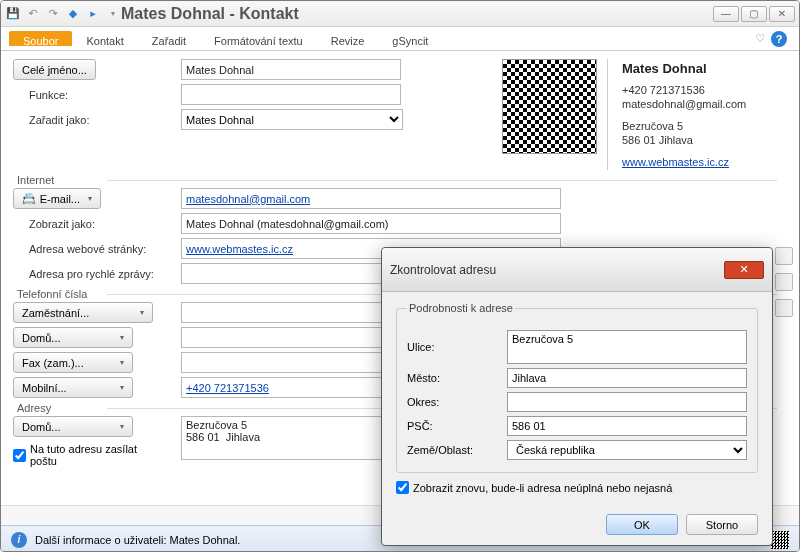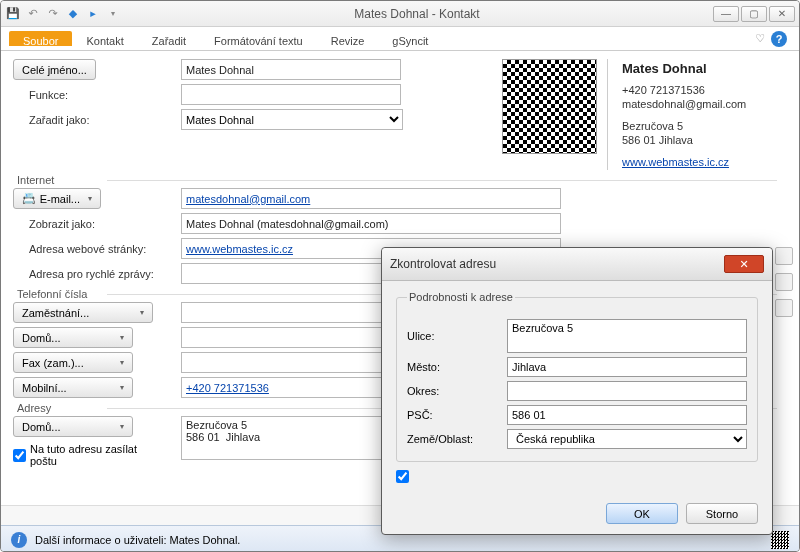--- a/index.html
+++ b/index.html
@@ -1,21 +1,21 @@
 <!DOCTYPE html>
 <html><head>
 <meta charset="utf-8">
 <style>
   * { box-sizing: border-box; font-family: "Segoe UI", Tahoma, sans-serif; font-size: 11px; }
   body { margin: 0; background: #fff; }
   .window { width: 800px; height: 552px; border: 1px solid #7a7a7a; position: relative; background: #fff; border-radius: 4px; overflow: hidden; }
   .titlebar { height: 26px; background: linear-gradient(#f8f8f8,#ececec); display: flex; align-items: center; padding: 0 4px; border-bottom: 1px solid #d0d0d0; }
   .qat { display: flex; gap: 4px; align-items: center; }
   .qat .ic { width: 16px; height: 16px; display:inline-flex; align-items:center; justify-content:center; }
-  .title { flex: 1; text-align: center; color: #555; font-size: 12px; }
+  .title { flex: 1; text-align: left; color: #555; font-size: 16px; font-weight: bold; }
   .winbtns { display: flex; gap: 2px; }
   .winbtn { width: 26px; height: 16px; border: 1px solid #b0b0b0; border-radius: 2px; background: linear-gradient(#fefefe,#e8e8e8); display:flex; align-items:center; justify-content:center; color:#666; font-size:10px; }
   .ribbon-tabs { height: 24px; display: flex; align-items: stretch; padding: 4px 8px; border-bottom: 1px solid #ccc; background:#fff; }
   .rtab { padding: 4px 14px 0; color: #444; cursor: default; }
   .rtab.active { background: #f39c12; color: #fff; border-radius: 2px 2px 0 0; font-weight:500;}
   .ribbon-tabs .spacer { flex:1; }
   .ribbon-tabs .help { display:flex; gap:6px; align-items:center; padding-right:4px;}
   .help-ic { width:16px; height:16px; border-radius:50%; background:#2a7fd4; color:#fff; display:flex; align-items:center; justify-content:center; font-weight:bold;}
   .body { position:relative; height: calc(552px - 26px - 24px); }
   .form-area { padding: 8px 12px; }
@@ -35,21 +35,21 @@
   .card div{ margin:2px 0; color:#333;}
   .card .link { color:#0645ad; text-decoration:underline;}
   .chk { display:inline-flex; align-items:center; gap:4px;}
   .chk input{ margin:0;}
   .statusbar { position:absolute; bottom:0; left:0; right:0; height:28px; background:linear-gradient(#eef3fa,#dce6f4); border-top:1px solid #b8c8dc; display:flex; align-items:center; padding:0 10px; gap:8px;}
   .info-ic { width:16px; height:16px; border-radius:50%; background:#3a7fd4; color:#fff; display:flex; align-items:center; justify-content:center; font-style:italic; font-weight:bold; font-size:10px;}
   .note-bar { position:absolute; bottom:28px; left:0; right:0; height:20px; border-top:1px solid #ddd; display:flex; align-items:center; justify-content:center; color:#666; background:#f7f7f7;}
   .mini-qr { width:18px; height:18px; background: repeating-conic-gradient(#000 0 25%, #fff 0 50%) 0 0/3px 3px; margin-left:auto;}
   
   .modal { position:absolute; left:380px; top:196px; width:392px; border:1px solid #5a5a5a; border-radius:4px; box-shadow:0 4px 20px rgba(0,0,0,0.35); background:#f0f0f0; z-index:20;}
-  .modal-title { height:33px; background:linear-gradient(#f9f9f9,#dedede); border-bottom:1px solid #bbb; display:flex; align-items:center; padding:0 8px; border-radius:4px 4px 0 0;}
+  .modal-title { height:44px; background:linear-gradient(#f9f9f9,#dedede); border-bottom:1px solid #bbb; display:flex; align-items:center; padding:0 8px; border-radius:4px 4px 0 0;}
   .modal-title span{ flex:1; color:#333; font-size:12px;}
   .close-x { width:40px; height:18px; background:#d04528; border:1px solid #a02e18; border-radius:2px; color:#fff; display:flex; align-items:center; justify-content:center;}
   .modal-body { padding:10px 14px 12px;}
   .modal-body legend { color:#444; margin-bottom:6px; }
   .mrow{ display:flex; align-items:center; gap:10px; margin:4px 0;}
   .mrow label{ width:90px;}
   .mrow input, .mrow textarea, .mrow select { flex:1; border:1px solid #999; background:#fff; padding:2px 4px; height:20px;}
   .mrow textarea { height: 34px; resize:none;}
   .modal-actions { display:flex; justify-content:flex-end; gap:8px; padding:6px 14px 10px;}
   .modal-actions .btn { width:72px; justify-content:center;}
@@ -222,20 +222,21 @@
               <label>PSČ:</label>
               <input value="586 01" style="">
             </div>
           <div class="mrow">
               <label>Země/Oblast:</label>
               <select><option>Česká republika</option></select>
             </div>
         </fieldset>
         <label class="chk" style="margin-top:8px">
           <input type="checkbox" checked="" style="">
+          <span>Zobrazit znovu, bude-li adresa neúplná nebo nejasná</span>
         </label>
       </div>
       <div class="modal-actions">
         <button class="btn ok">OK</button>
         <button class="btn">Storno</button>
       </div>
     </div>
 
   </div>
 </div>

